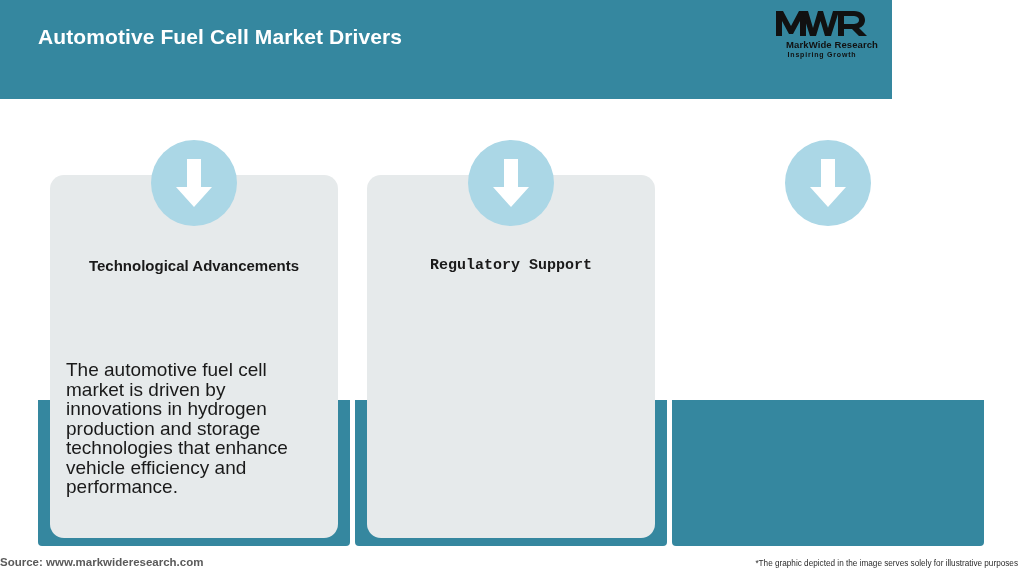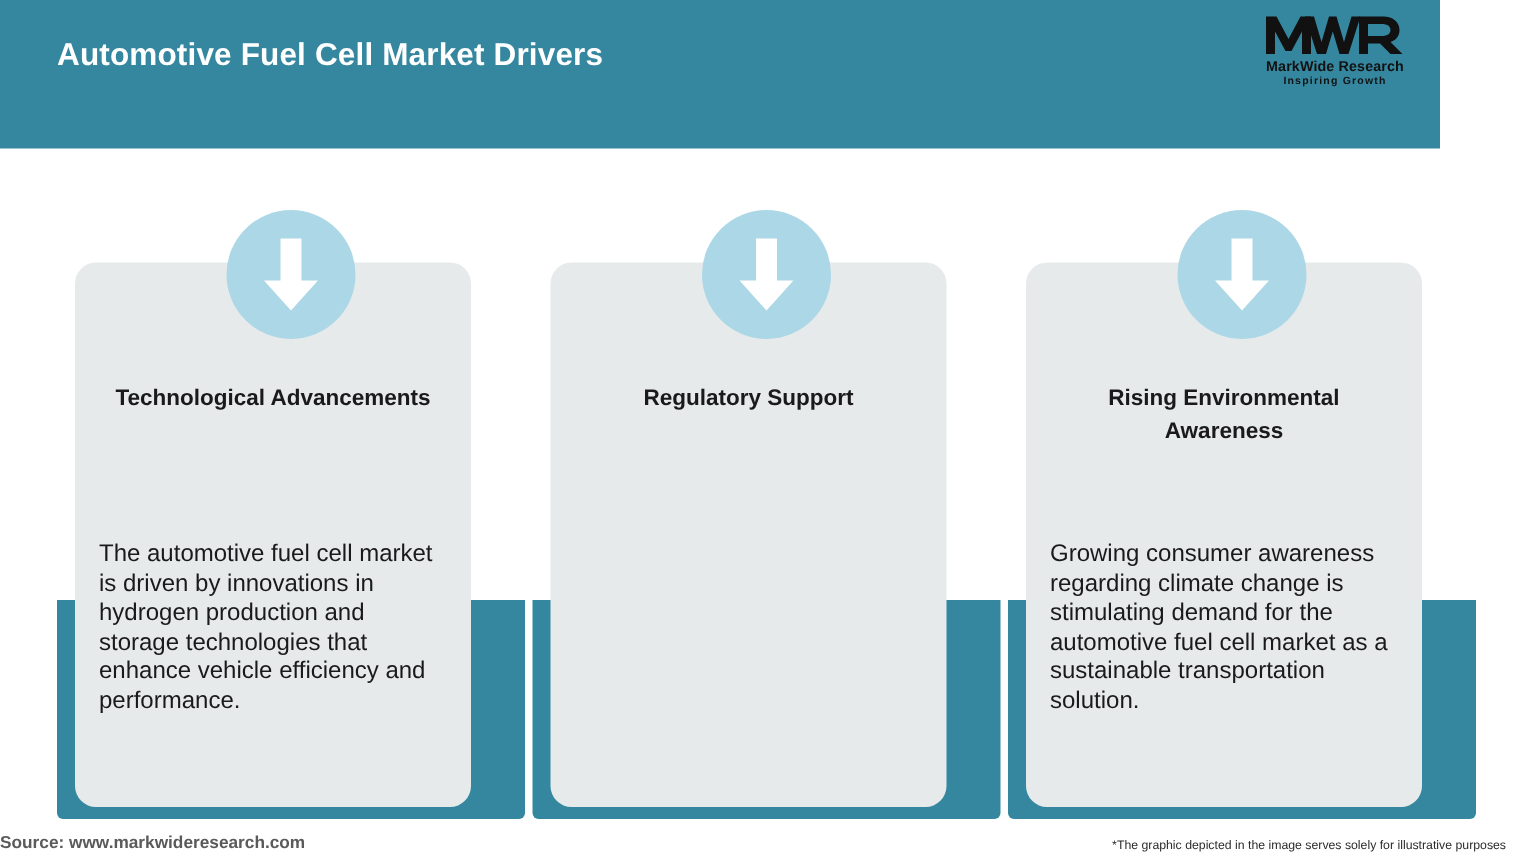--- a/index.html
+++ b/index.html
@@ -13,21 +13,21 @@
     font-family: "Liberation Sans", sans-serif;
     overflow: hidden;
     position: relative;
   }
 
   
   #header-bar {
     position: absolute;
     left: 0;
     top: 0;
-    width: 960px;
+    width: 892px;
     height: 99px;
     background: #35879F;
   }
   #page-title {
     position: absolute;
     left: 38px;
     top: 25px;
     font-size: 21px;
     font-weight: bold;
     color: #ffffff;
@@ -49,39 +49,40 @@
     margin: 0 auto;
   }
   #logo-name {
     display: block;
     font-size: 9.5px;
     font-weight: bold;
     color: #111111;
     letter-spacing: 0.1px;
     line-height: 11px;
     margin-top: 1px;
+    text-align: right;
   }
   #logo-tagline {
     display: block;
     font-size: 7px;
     font-weight: bold;
     color: #111111;
     letter-spacing: 0.8px;
     line-height: 9px;
   }
 
   
   .card-unit {
     position: absolute;
     top: 140px;
     width: 312px;
     height: 406px;
   }
   #card-unit-0 { left: 38px; }
-  #card-unit-1 { left: 355px; }
+  #card-unit-1 { left: 355px; font-family: Liberation Mono, monospace; }
   #card-unit-2 { left: 672px; }
 
   
   .card-frame {
     position: absolute;
     left: 0;
     bottom: 0;
     width: 312px;
     height: 146px;
     background: #35879F;
@@ -104,21 +105,21 @@
     justify-content: center;
     z-index: 3;
   }
   .icon-circle svg { display: block; }
 
   
   .card-panel {
     position: absolute;
     left: 12px;
     top: 35px;
-    width: 264px;
+    width: 288px;
     height: 363px;
     background: #E6EAEB;
     border-radius: 14px;
     z-index: 2;
     box-sizing: border-box;
     padding: 0 16px;
   }
 
   .card-heading {
     position: absolute;
@@ -130,39 +131,39 @@
     font-weight: bold;
     color: #1A1A1A;
     line-height: 22px;
   }
 
   .card-body {
     position: absolute;
     left: 16px;
     right: 16px;
     top: 185px;
-    font-size: 16px;
+    font-size: 19px;
     color: #1A1A1A;
     line-height: 19.5px;
     text-align: left;
   }
 
   
   #footer-source {
     position: absolute;
     left: 0;
     right: 0;
     top: 556px;
     font-size: 11.5px;
     font-weight: bold;
     color: #5A5A5A;
   }
   #footer-disclaimer {
     position: absolute;
-    right: 20px;
+    right: 6px;
     top: 559px;
     font-size: 8.2px;
     color: #2B2B2B;
     white-space: nowrap;
   }
 </style>
 </head>
 <body>
 
 <div id="header-bar">
@@ -202,24 +203,20 @@
   </div>
   <div class="icon-circle">
     <svg width="42" height="52" viewBox="0 0 42 52">
       <path d="M14 2 L28 2 L28 30 L39 30 L21 50 L3 30 L14 30 Z" fill="#FFFFFF"></path>
     </svg>
   </div>
 </div>
 
 <div class="card-unit" id="card-unit-2">
   <div class="card-frame"></div>
-  <div class="card-panel">
-    <div class="card-heading">Rising Environmental Awareness</div>
-    <div class="card-body">Growing consumer awareness regarding climate change is stimulating demand for the automotive fuel cell market as a sustainable transportation solution.</div>
-  </div>
   <div class="icon-circle">
     <svg width="42" height="52" viewBox="0 0 42 52">
       <path d="M14 2 L28 2 L28 30 L39 30 L21 50 L3 30 L14 30 Z" fill="#FFFFFF"></path>
     </svg>
   </div>
 </div>
 
 <div id="footer-source">Source: www.markwideresearch.com</div>
 <div id="footer-disclaimer">*The graphic depicted in the image serves solely for illustrative purposes</div>
 

